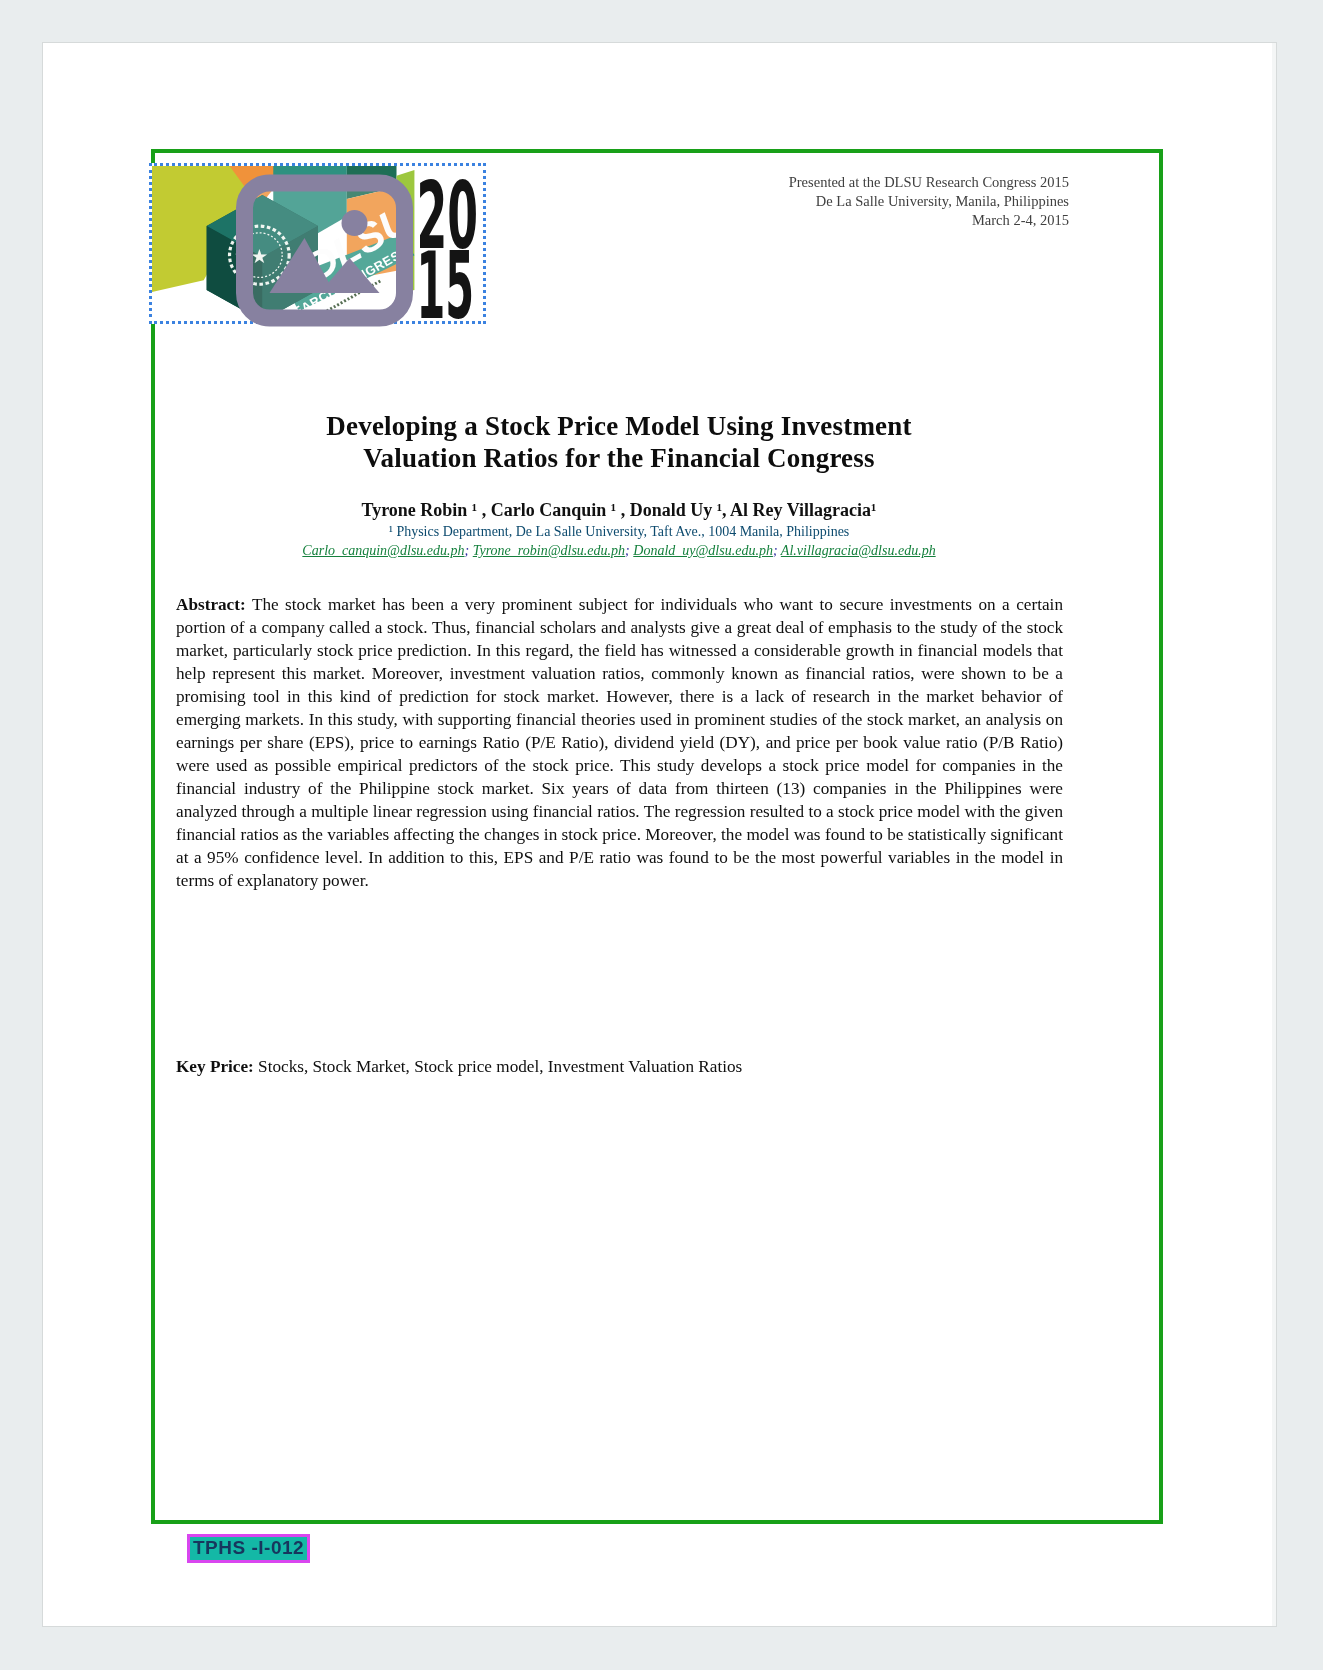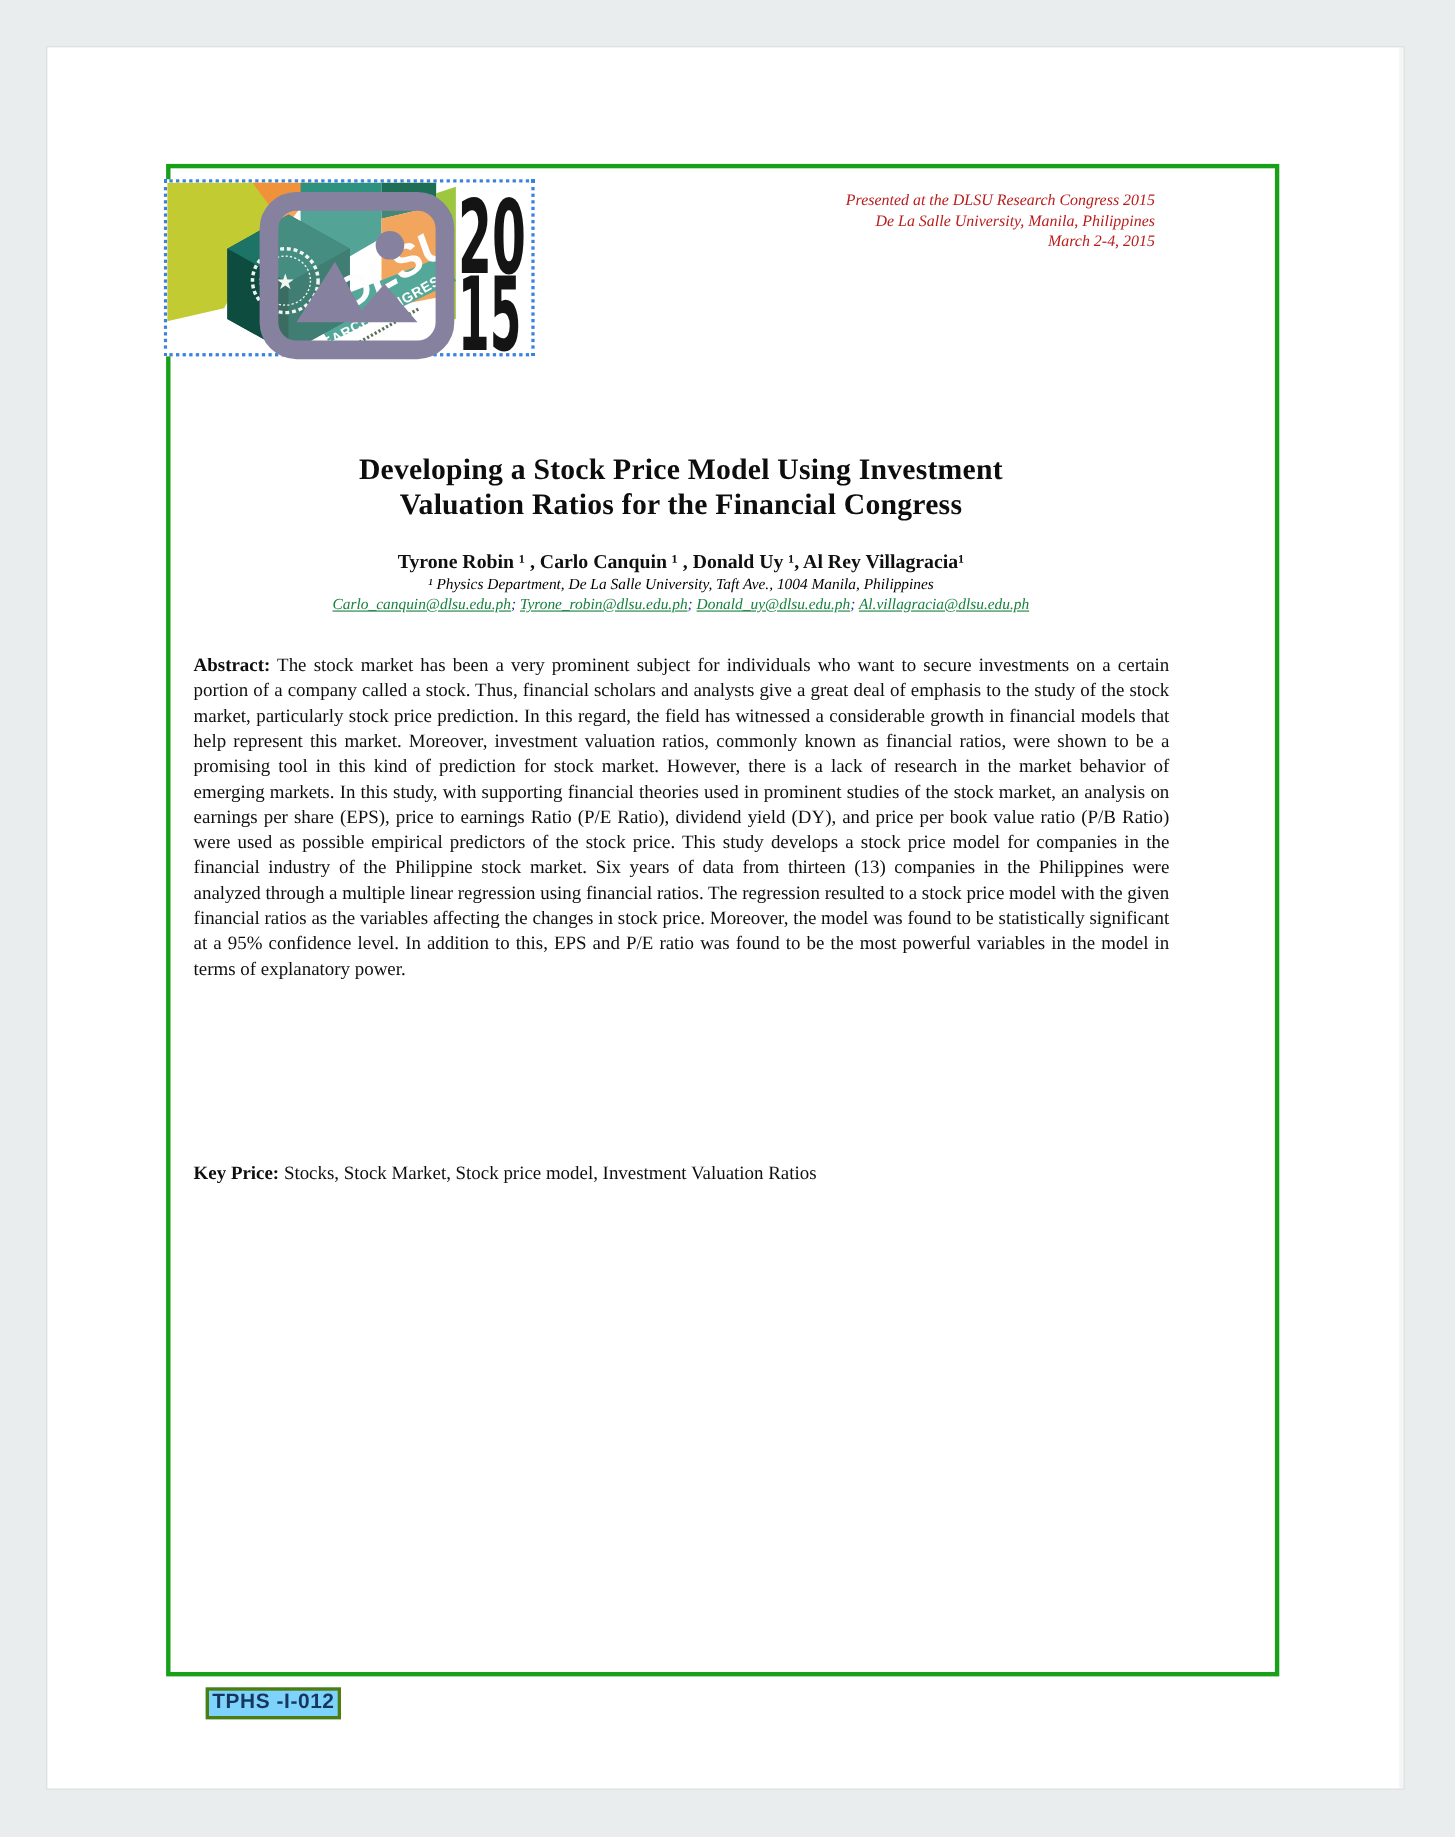--- a/index.html
+++ b/index.html
@@ -21,38 +21,38 @@
     position:absolute; left:106px; top:120px; width:337px; height:161px;
     border:3px dotted #3b82e0; background:#ffffff;
   }
   .logo-wrap svg { display:block; width:100%; height:100%; }
 
   .anchor-icon {
     position:absolute; left:7px; top:7px; width:36px; height:31px;
   }
 
   .header-text {
-    position:absolute; right:226px; top:130px; width:420px;
-    text-align:right; font-size:14.5px; line-height:19px; color:#b91c1c;font-style:italic;
+    position:absolute; right:207px; top:130px; width:420px;
+    text-align:right; font-size:14.5px; line-height:19px; color:#404040;
   }
 
   .title-block {
     position:absolute; left:133px; top:327px; width:886px;
     text-align:center; font-weight:bold; font-size:27px; line-height:32px; color:#0d0d0d;
     letter-spacing:0.2px;
     margin-top:40px;
   }
 
   .byline {
     position:absolute; left:133px; top:457px; width:886px;
     text-align:center; font-weight:bold; font-size:18px; color:#101010;
   }
   .affiliation {
     position:absolute; left:133px; top:481px; width:886px;
-    text-align:center; font-style:italic; font-size:14px; color:#000000;
+    text-align:center; font-size:14px; color:#0c4a6e;
   }
   .emails {
     position:absolute; left:133px; top:500px; width:886px;
     text-align:center; font-style:italic; font-size:14px; color:#2d2da0;
   }
   .emails a { color:#15803d; text-decoration:underline; cursor:pointer; }
   .emails .sep { text-decoration:none; }
 
   .abstract {
     position:absolute; left:133px; top:550px; width:887px;
@@ -60,23 +60,23 @@
   }
   .abstract .lbl, .keywords .lbl { font-weight:bold;margin-top:24px; }
 
   .keywords {
     position:absolute; left:133px; top:1014px; width:887px;
     font-size:17.2px; color:#0f0f0f;
   }
 
   .paper-code {
     position:absolute; left:144px; top:1491px;
-    border:3px solid #4d7c0f; padding:0 3px 1px 3px;
+    border:3px solid #d946ef; padding:0 3px 1px 3px;
     font-family:"Liberation Sans", sans-serif; font-weight:bold;
-    font-size:19px; letter-spacing:0.5px; color:#17365d; background:#7dd3fc;
+    font-size:19px; letter-spacing:0.5px; color:#17365d; background:#14b8a6;
   }
 </style>
 </head>
 <body>
 
 <div id="paper">
 
   <div class="green-frame"></div>
 
   <div class="header-text">

